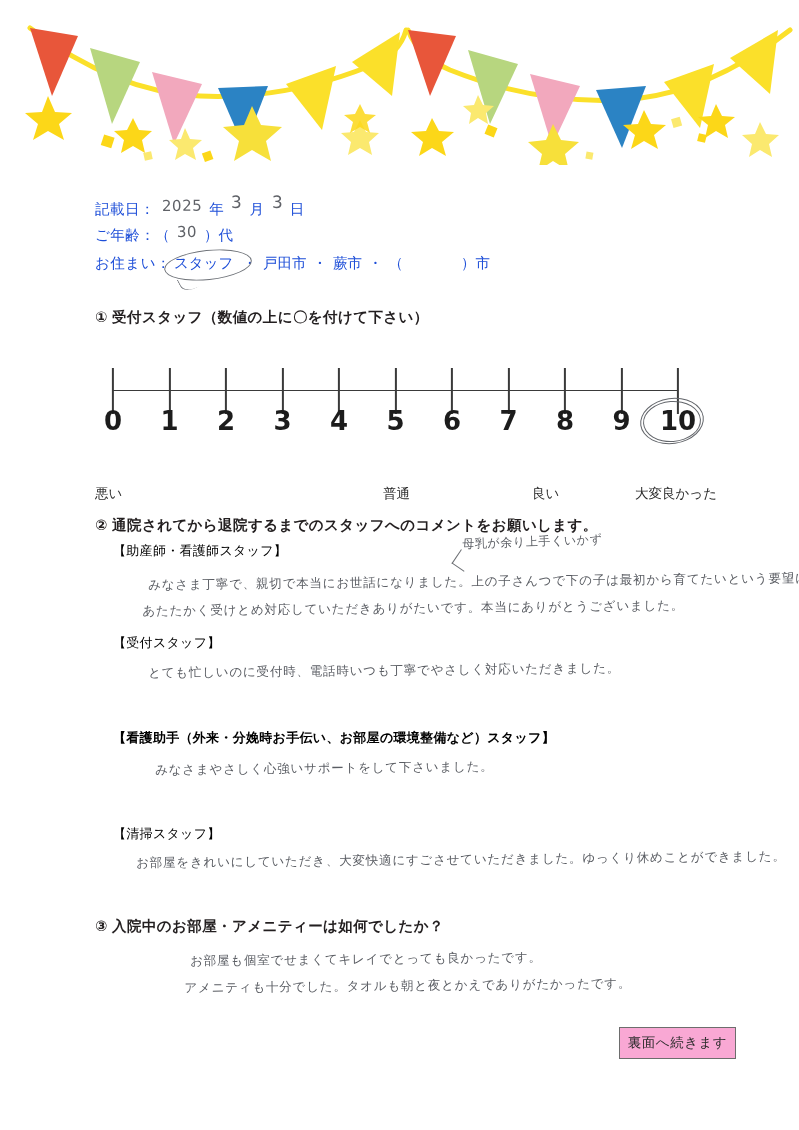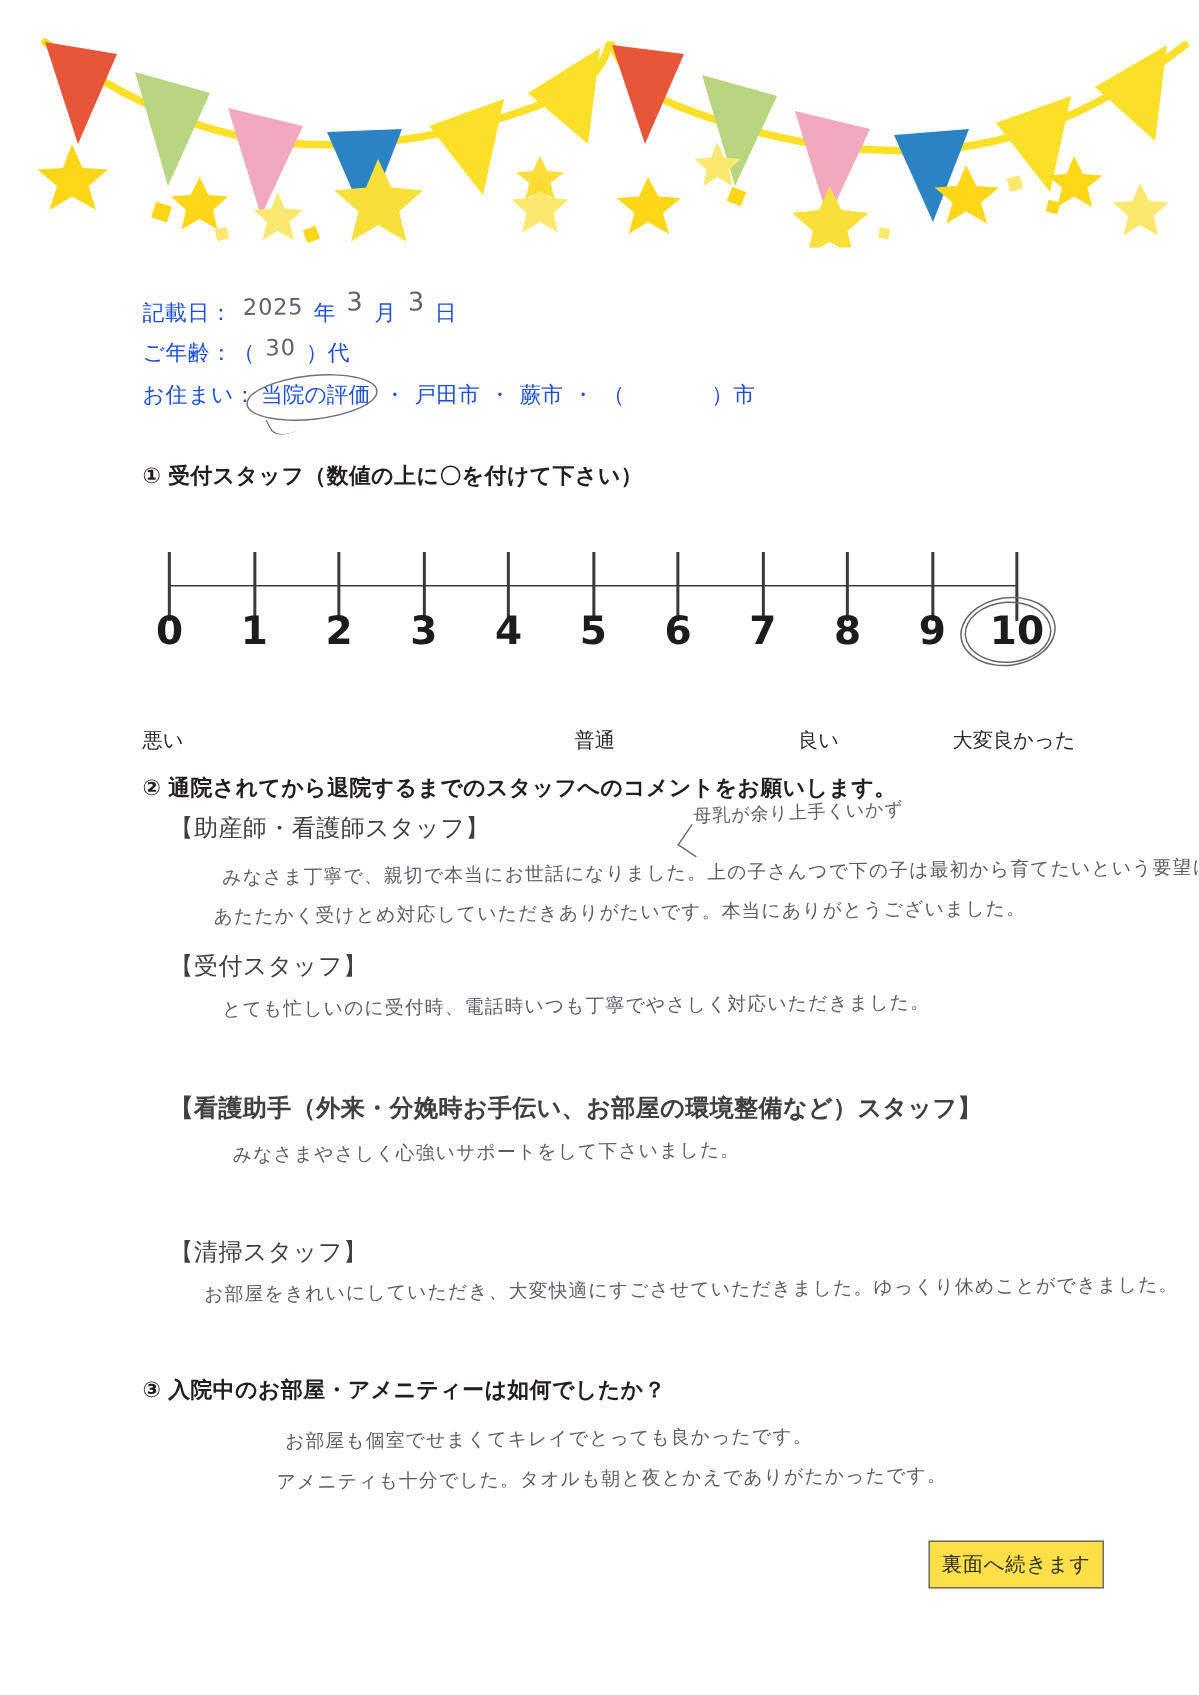--- a/index.html
+++ b/index.html
@@ -96,23 +96,23 @@
   .q-heading {
     position: absolute;
     font-size: 14.5px;
     font-weight: bold;
     letter-spacing: .4px;
     color: #231f20;
     white-space: nowrap;
   }
   .sub-heading {
     position: absolute;
-    font-size: 16px;
+    font-size: 13px;
     letter-spacing: .3px;
-    color: #404040;
+    color: #000000;
     white-space: nowrap;
   }
 
   
   #scale {
     position: absolute;
     left: 113px;
     top: 368px;
     width: 565px;
     height: 46px;
@@ -219,21 +219,21 @@
     left: 619px;
     top: 1027px;
     width: 115px;
     height: 30px;
     border: 1.4px solid #6d6d6d;
     display: flex;
     align-items: center;
     justify-content: center;
     font-size: 13.5px;
     color: #2b2b2b;
-    background: #fde047;
+    background: #f9a8d4;
     letter-spacing: .5px;
   }
 </style>
 </head>
 <body>
 
 <div id="page">
 
   <div id="banner">
     <svg width="799" height="165" viewBox="0 0 799 165" xmlns="http://www.w3.org/2000/svg">
@@ -294,21 +294,21 @@
     <div class="meta-row">
       <span class="printed meta-label">ご年齢：</span>
       <span class="printed">（</span>
       <span class="hand meta-hand">30</span>
       <span class="printed">）代</span>
     </div>
 
     <div class="meta-row">
       <span class="printed meta-label">お住まい：</span>
       <span class="circled-place">
-        <span class="printed">当院の評価</span>
+        <span class="printed">スタッフ</span>
         <span class="ring"></span>
         <span class="tail"></span>
       </span>
       <span class="printed" style="margin:0 6px;">・</span>
       <span class="printed">戸田市</span>
       <span class="printed" style="margin:0 6px;">・</span>
       <span class="printed">蕨市</span>
       <span class="printed" style="margin:0 6px;">・</span>
       <span class="printed">（　　　　）市</span>
     </div>

